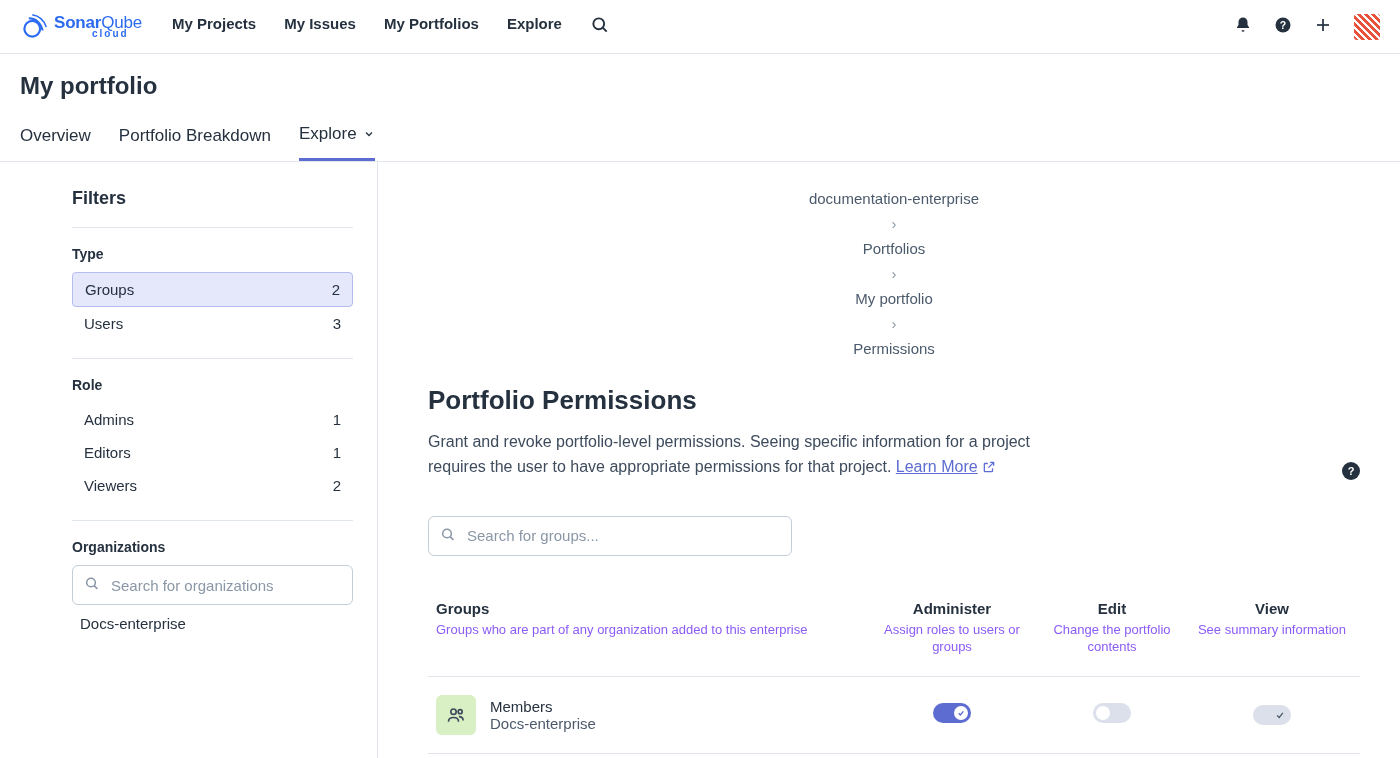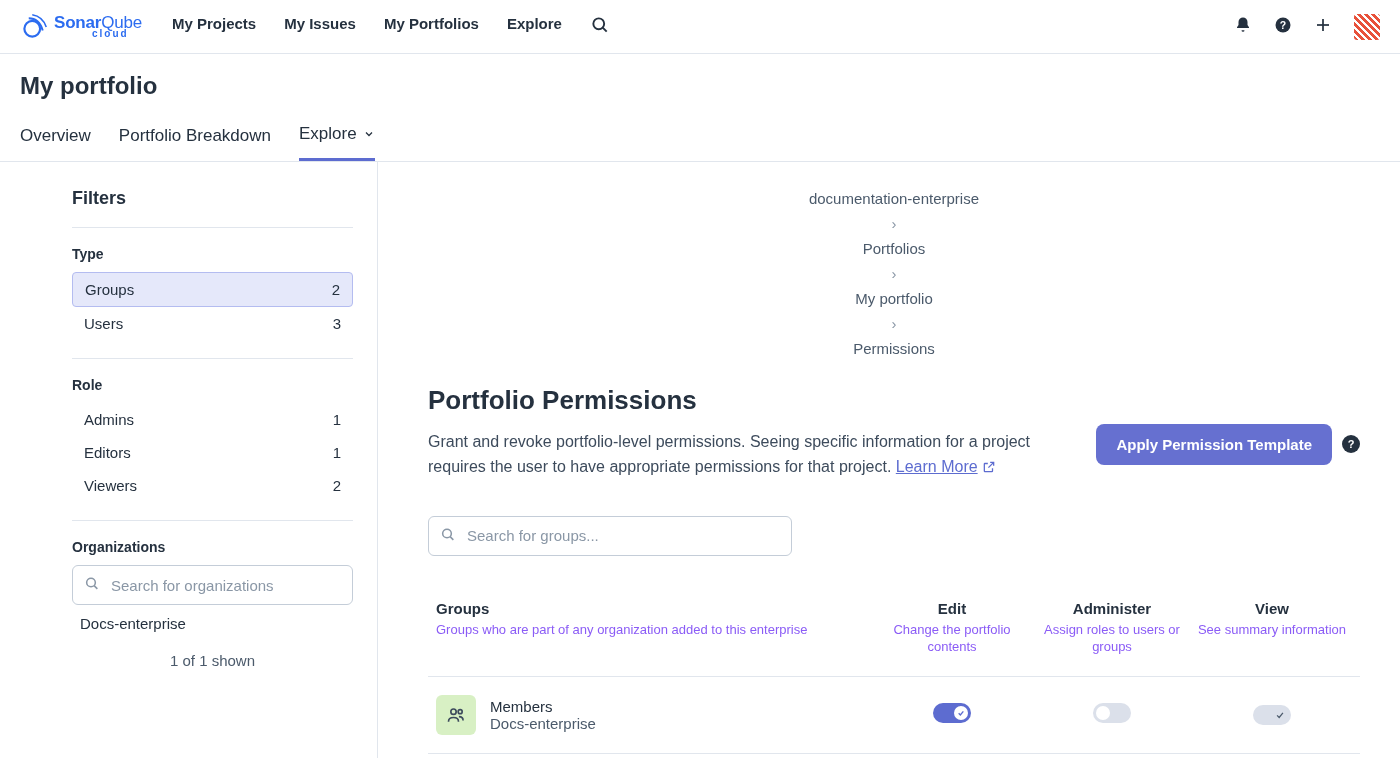--- a/index.html
+++ b/index.html
@@ -41,21 +41,21 @@
   .org-search, .group-search { position: relative; margin-top: 8px; }
   .org-search input, .group-search input { width: 100%; height: 40px; padding: 8px 12px 8px 38px; border: 1px solid #c4cdd8; border-radius: 6px; font-size: 15px; color: #4b5a6b; }
   .org-search input::placeholder, .group-search input::placeholder { color: #8a97a6; }
   .search-icon-sm { position: absolute; left: 12px; top: 50%; transform: translateY(-50%); color: #8a97a6; }
   .org-item { padding: 10px 8px; font-size: 15px; cursor: pointer; }
   .shown { text-align: center; color: #4b5a6b; font-size: 15px; margin-top: 10px; }
 
   
   .breadcrumb { display: flex; gap: 8px; align-items: center; font-size: 15px; color: #4b5a6b; margin-bottom: 28px; flex-direction: column; }
   .breadcrumb .sep { color: #8a97a6; }
-  .main-header-row { display: flex; align-items: center; gap: 24px; }
+  .main-header-row { display: flex; align-items: flex-end; gap: 24px; }
   .main-title { font-size: 26px; font-weight: 700; margin-bottom: 14px; }
   .main-desc { font-size: 16px; color: #3d4b5c; line-height: 1.55; max-width: 620px; }
   .learn-more { color: #5d6cd0; text-decoration: underline; font-weight: 500; display: inline-flex; align-items: center; gap: 4px; }
   .apply-btn { background: #6670d0; color: #fff; border: none; border-radius: 8px; padding: 12px 20px; font-size: 15px; font-weight: 600; cursor: pointer; white-space: nowrap; }
   .hint-badge { width: 18px; height: 18px; border-radius: 50%; background: #25313f; color: #fff; display: inline-flex; align-items: center; justify-content: center; font-size: 11px; font-weight: 700; margin-left: 10px; cursor: pointer; }
 
   .group-search { width: 364px; margin-top: 36px; }
 
   
   .perm-table { margin-top: 44px; }
@@ -188,21 +188,20 @@
     <div class="org-search">
       <span class="search-icon-sm">
         <svg width="16" height="16" viewBox="0 0 24 24" fill="none" stroke="currentColor" stroke-width="2.3">
             <circle cx="10.5" cy="10.5" r="6.5"></circle>
             <line x1="20" y1="20" x2="15.2" y2="15.2"></line>
           </svg>
       </span>
       <input placeholder="Search for organizations" style="">
     </div>
     <div class="org-item">Docs-enterprise</div>
-    <div class="shown">1 of 1 shown</div>
   </div>
 
   <div class="main">
 
     <div class="breadcrumb">
       <span>documentation-enterprise</span>
       <span class="sep">›</span>
       <span>Portfolios</span>
       <span class="sep">›</span>
       <span>My portfolio</span>
@@ -219,21 +218,20 @@
             <span>Learn More</span>
             <svg width="14" height="14" viewBox="0 0 24 24" fill="none" stroke="currentColor" stroke-width="2.2">
                 <path d="M14 4h6v6"></path>
                 <path d="M20 4l-9 9"></path>
                 <path d="M18 14v5a1 1 0 01-1 1H5a1 1 0 01-1-1V7a1 1 0 011-1h5"></path>
               </svg>
           </a>
         </p>
       </div>
       <div style="display:flex;align-items:center;margin-top:24px">
-        <button class="apply-btn">Apply Permission Template</button>
         <span class="hint-badge">?</span>
       </div>
     </div>
 
     <div class="group-search">
       <span class="search-icon-sm">
         <svg width="16" height="16" viewBox="0 0 24 24" fill="none" stroke="currentColor" stroke-width="2.3">
             <circle cx="10.5" cy="10.5" r="6.5"></circle>
             <line x1="20" y1="20" x2="15.2" y2="15.2"></line>
           </svg>
@@ -241,26 +239,26 @@
       <input placeholder="Search for groups..." style="">
     </div>
 
     <div class="perm-table">
       <div class="perm-head-row">
         <div class="col-group">
           <div class="perm-head-title">Groups</div>
           <div class="perm-head-sub">Groups who are part of any organization added to this enterprise</div>
         </div>
         <div class="col-perm">
+          <div class="perm-head-title">Administer</div>
+          <div class="perm-head-sub">Assign roles to users or groups</div>
+        </div>
+        <div class="col-perm">
           <div class="perm-head-title">Edit</div>
           <div class="perm-head-sub">Change the portfolio contents</div>
-        </div>
-        <div class="col-perm">
-          <div class="perm-head-title">Administer</div>
-          <div class="perm-head-sub">Assign roles to users or groups</div>
         </div>
         <div class="col-perm">
           <div class="perm-head-title">View</div>
           <div class="perm-head-sub">See summary information</div>
         </div>
       </div>
 
       <div id="perm-rows">
           <div class="perm-row">
             <div class="avatar-sq green">

